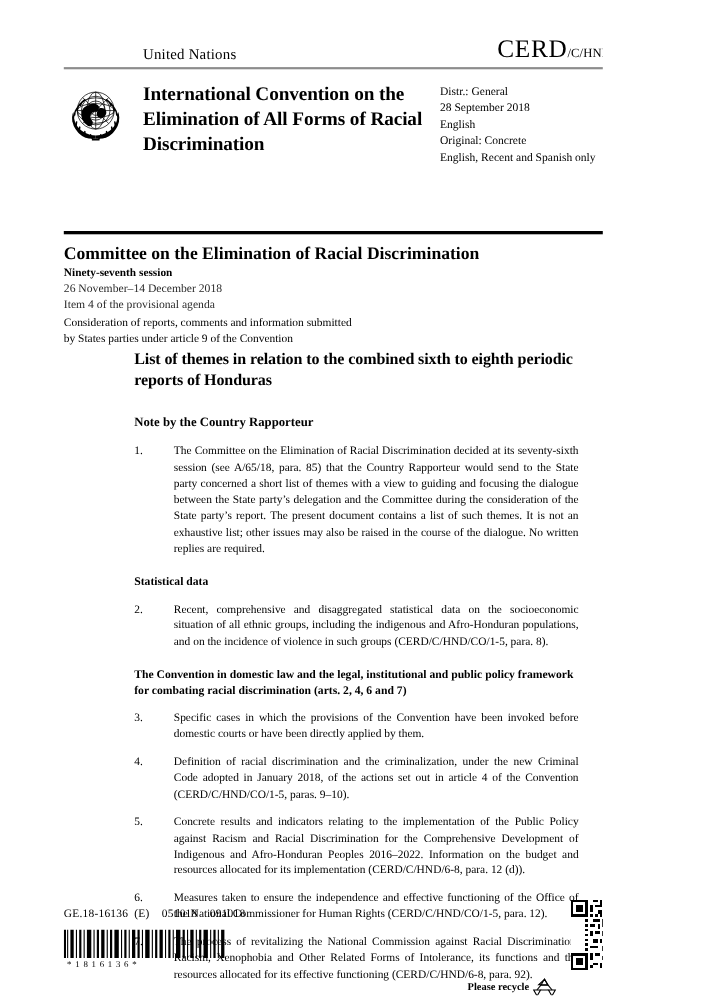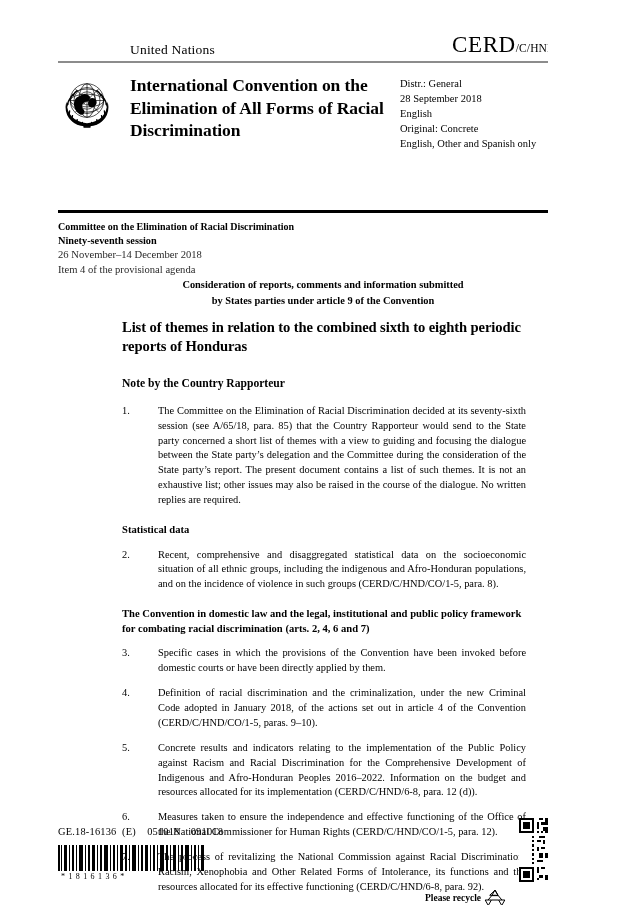--- a/index.html
+++ b/index.html
@@ -98,34 +98,33 @@
   .committee {
     position: absolute;
     left: 58px;
     top: 220px;
     width: 530px;
     font-size: 10.6px;
     line-height: 1.38;
   }
   .committee .b {
     font-weight: bold;
-    font-size: 10px;
+    font-size: 16px;
   }
   .committee .session {
     font-weight: bold;
     font-size: 10.3px;
   }
   .committee .light {
     color: #2a2a2a;
   }
   .committee .cons {
-    font-weight: bold;
+    font-weight: normal;
     font-size: 10.4px;
     margin-top: 1px;
-    text-align: center;
   }
 
   
   .body-col {
     position: absolute;
     left: 122px;
     top: 318px;
     width: 404px;
   }
   .doc-title {
@@ -251,21 +250,21 @@
         </svg>
       </div>
 
       <div class="conv-title">International Convention on the Elimination of All Forms of Racial Discrimination</div>
 
       <div class="distr-block">
         <div>Distr.: General</div>
         <div>28 September 2018</div>
         <div>English</div>
         <div>Original: Concrete</div>
-        <div>English, Other and Spanish only</div>
+        <div>English, Recent and Spanish only</div>
       </div>
 
     </div>
   </div>
 
   <div class="rule-thick"></div>
 
   <div class="committee">
     <div class="b">Committee on the Elimination of Racial Discrimination</div>
     <div class="session">Ninety-seventh session</div>

